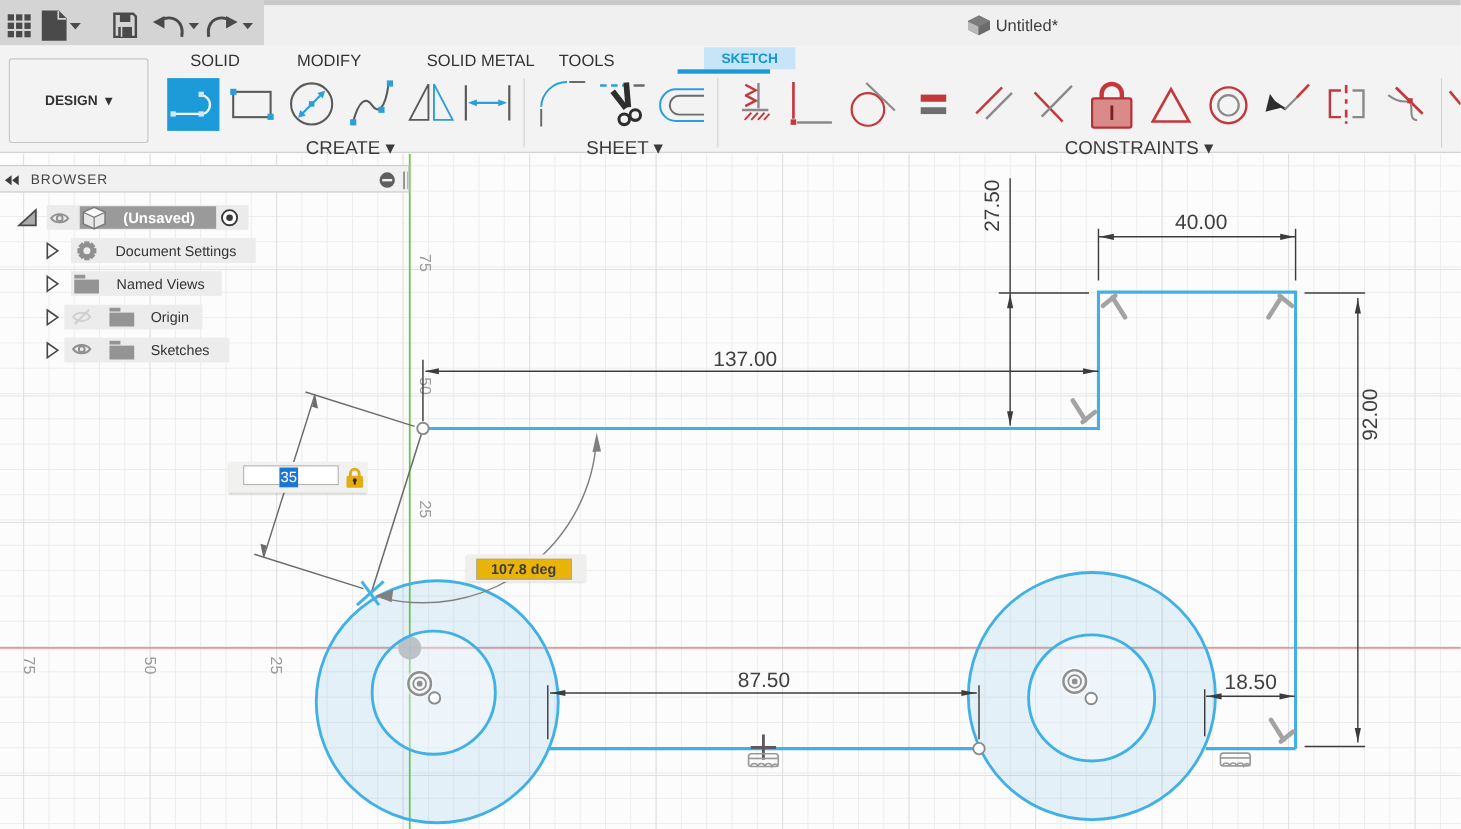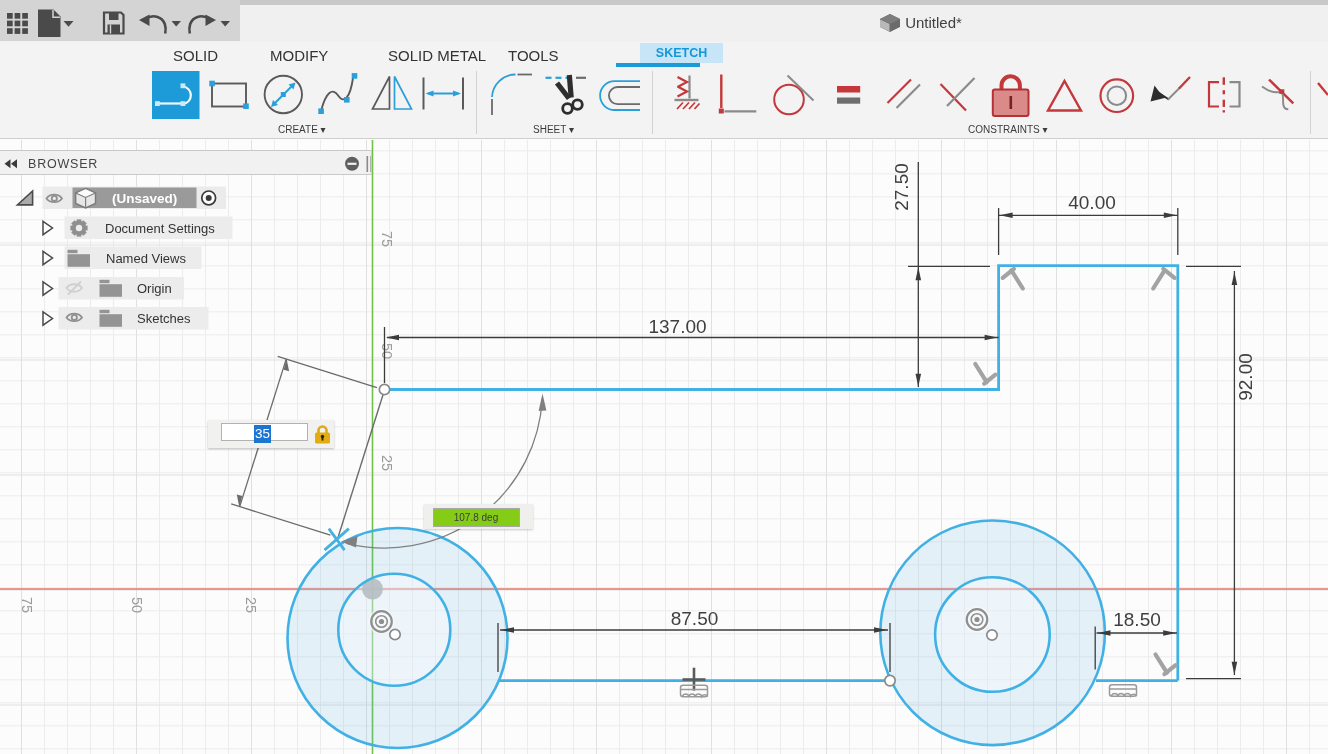--- a/index.html
+++ b/index.html
@@ -11,21 +11,21 @@
   #topstrip { left:0; top:0; width:1328px; height:5px; background:#c9c9c9; }
   #tabarea { left:0; top:5px; width:1328px; height:37px; background:#f0f0f0; }
   #appbar { left:0; top:0; width:240px; height:41px; background:#d4d4d4; }
   #doctab { left:879px; top:13px; width:200px; height:26px; font-size:15px; color:#3f3f3f; }
 
   #ribbon { left:0; top:42px; width:1328px; height:97px; background:#f3f3f3; border-bottom:1px solid #cfcfcf; }
   .tablbl { position:absolute; top:47px; font-size:15px; color:#333;text-align:right; }
   #sketchtab { left:617px; top:43px; width:83px; height:20px; background:#c7e5f7; color:#1697d6; font-weight:bold; font-size:12.5px; text-align:center; line-height:20px;margin-left:23px; }
   #sketchunder { left:616px; top:63px; width:84px; height:3.5px; background:#1a9ad8; }
   #designbtn { left:8px; top:53px; width:127px; height:77px; border:1px solid #c6c6c6; border-radius:3px; font-size:12.5px; font-weight:bold; color:#333; text-align:center; line-height:75px; }
-  .seclbl { position:absolute; top:124px; font-size:10px; color:#3b3b3b;text-align:right; }
+  .seclbl { position:absolute; top:124px; font-size:17px; color:#3b3b3b;text-align:right; }
   .divider { position:absolute; top:71px; width:1px; height:63px; background:#d2d2d2; }
 
   
   #canvas { left:0; top:140px; width:1328px; height:614px; background-color:#fcfcfc;
     background-image:
       linear-gradient(to right, #e0e0e0 1px, transparent 1px),
       linear-gradient(to bottom, #e0e0e0 1px, transparent 1px),
       linear-gradient(to right, #ececec 1px, transparent 1px),
       linear-gradient(to bottom, #ececec 1px, transparent 1px);
     background-size: 115px 115px, 115px 115px, 23px 23px, 23px 23px;
@@ -35,21 +35,21 @@
 
   
   #bheader { left:0; top:150px; width:372px; height:25px; background:#f1f1f1; border:1px solid #c9c9c9; border-left:none; }
 
   
   #diminput { left:208px; top:420px; width:126px; height:27.5px; background:#f1f1ef; box-shadow:0 1px 2px rgba(0,0,0,.25); }
   #dimfield { position:absolute; left:13px; top:3px; width:87px; height:18px; background:#fff; border:1.5px solid #b2b2b2;padding-left:13px; }
   #dimsel { position:absolute; left:32px; top:1px; width:17px; height:18px; background:#1c76d1; color:#fff; font-size:13.5px; text-align:center; line-height:18px; }
 
   #angletip { left:424px; top:504px; width:109px; height:24.5px; background:#efefee; box-shadow:0 1px 2px rgba(0,0,0,.2); }
-  #angletipin { position:absolute; left:8.5px; top:3.5px; width:87px; height:19px; background:#84cc16; border:1px solid #a8a8a8; font-size:10px; color:#3c3c3c; text-align:center; line-height:17px; }
+  #angletipin { position:absolute; left:8.5px; top:3.5px; width:87px; height:19px; background:#eab308; border:1px solid #a8a8a8; font-size:13px; color:#3c3c3c; text-align:center; line-height:17px;font-weight:bold; }
 </style>
 </head>
 <body>
 <div id="page">
 
   <div id="canvas" class="abs"></div>
 
   <svg id="sketchsvg" class="abs" viewBox="0 0 1328 614">
 
     <line x1="0" y1="449" x2="1328" y2="449" stroke="#e8776a" stroke-width="1.3"></line>
@@ -244,20 +244,21 @@
     <polygon points="1,6.5 10.5,11 10.5,18.5 1,14" fill="#b9b9b9"></polygon>
   </svg> <span>Untitled*</span></div>
 
   <div id="ribbon" class="abs"></div>
   <div class="tablbl" style="left:173px">SOLID</div>
   <div class="tablbl" style="left:270px">MODIFY</div>
   <div class="tablbl" style="left:388px">SOLID METAL</div>
   <div class="tablbl" style="left:508px">TOOLS</div>
   <div id="sketchtab" class="abs">SKETCH</div>
   <div id="sketchunder" class="abs"></div>
+  <div id="designbtn" class="abs">DESIGN &nbsp;▾</div>
   <div class="seclbl" style="left:278px">CREATE ▾</div>
   <div class="seclbl" style="left:533px">SHEET ▾</div>
   <div class="seclbl" style="left:968px">CONSTRAINTS ▾</div>
   <div class="divider" style="left:476px"></div>
   <div class="divider" style="left:652px"></div>
   <div class="divider" style="left:1310px"></div>
   <svg id="ribicons" class="abs" style="left:0;top:42px;width:1328px;height:97px" viewBox="0 42 1328 97">
 
     <rect x="152" y="71" width="47.5" height="48" fill="#1d9bd9"></rect>
     <g stroke="#f3fafd" stroke-width="2.2" fill="none">

